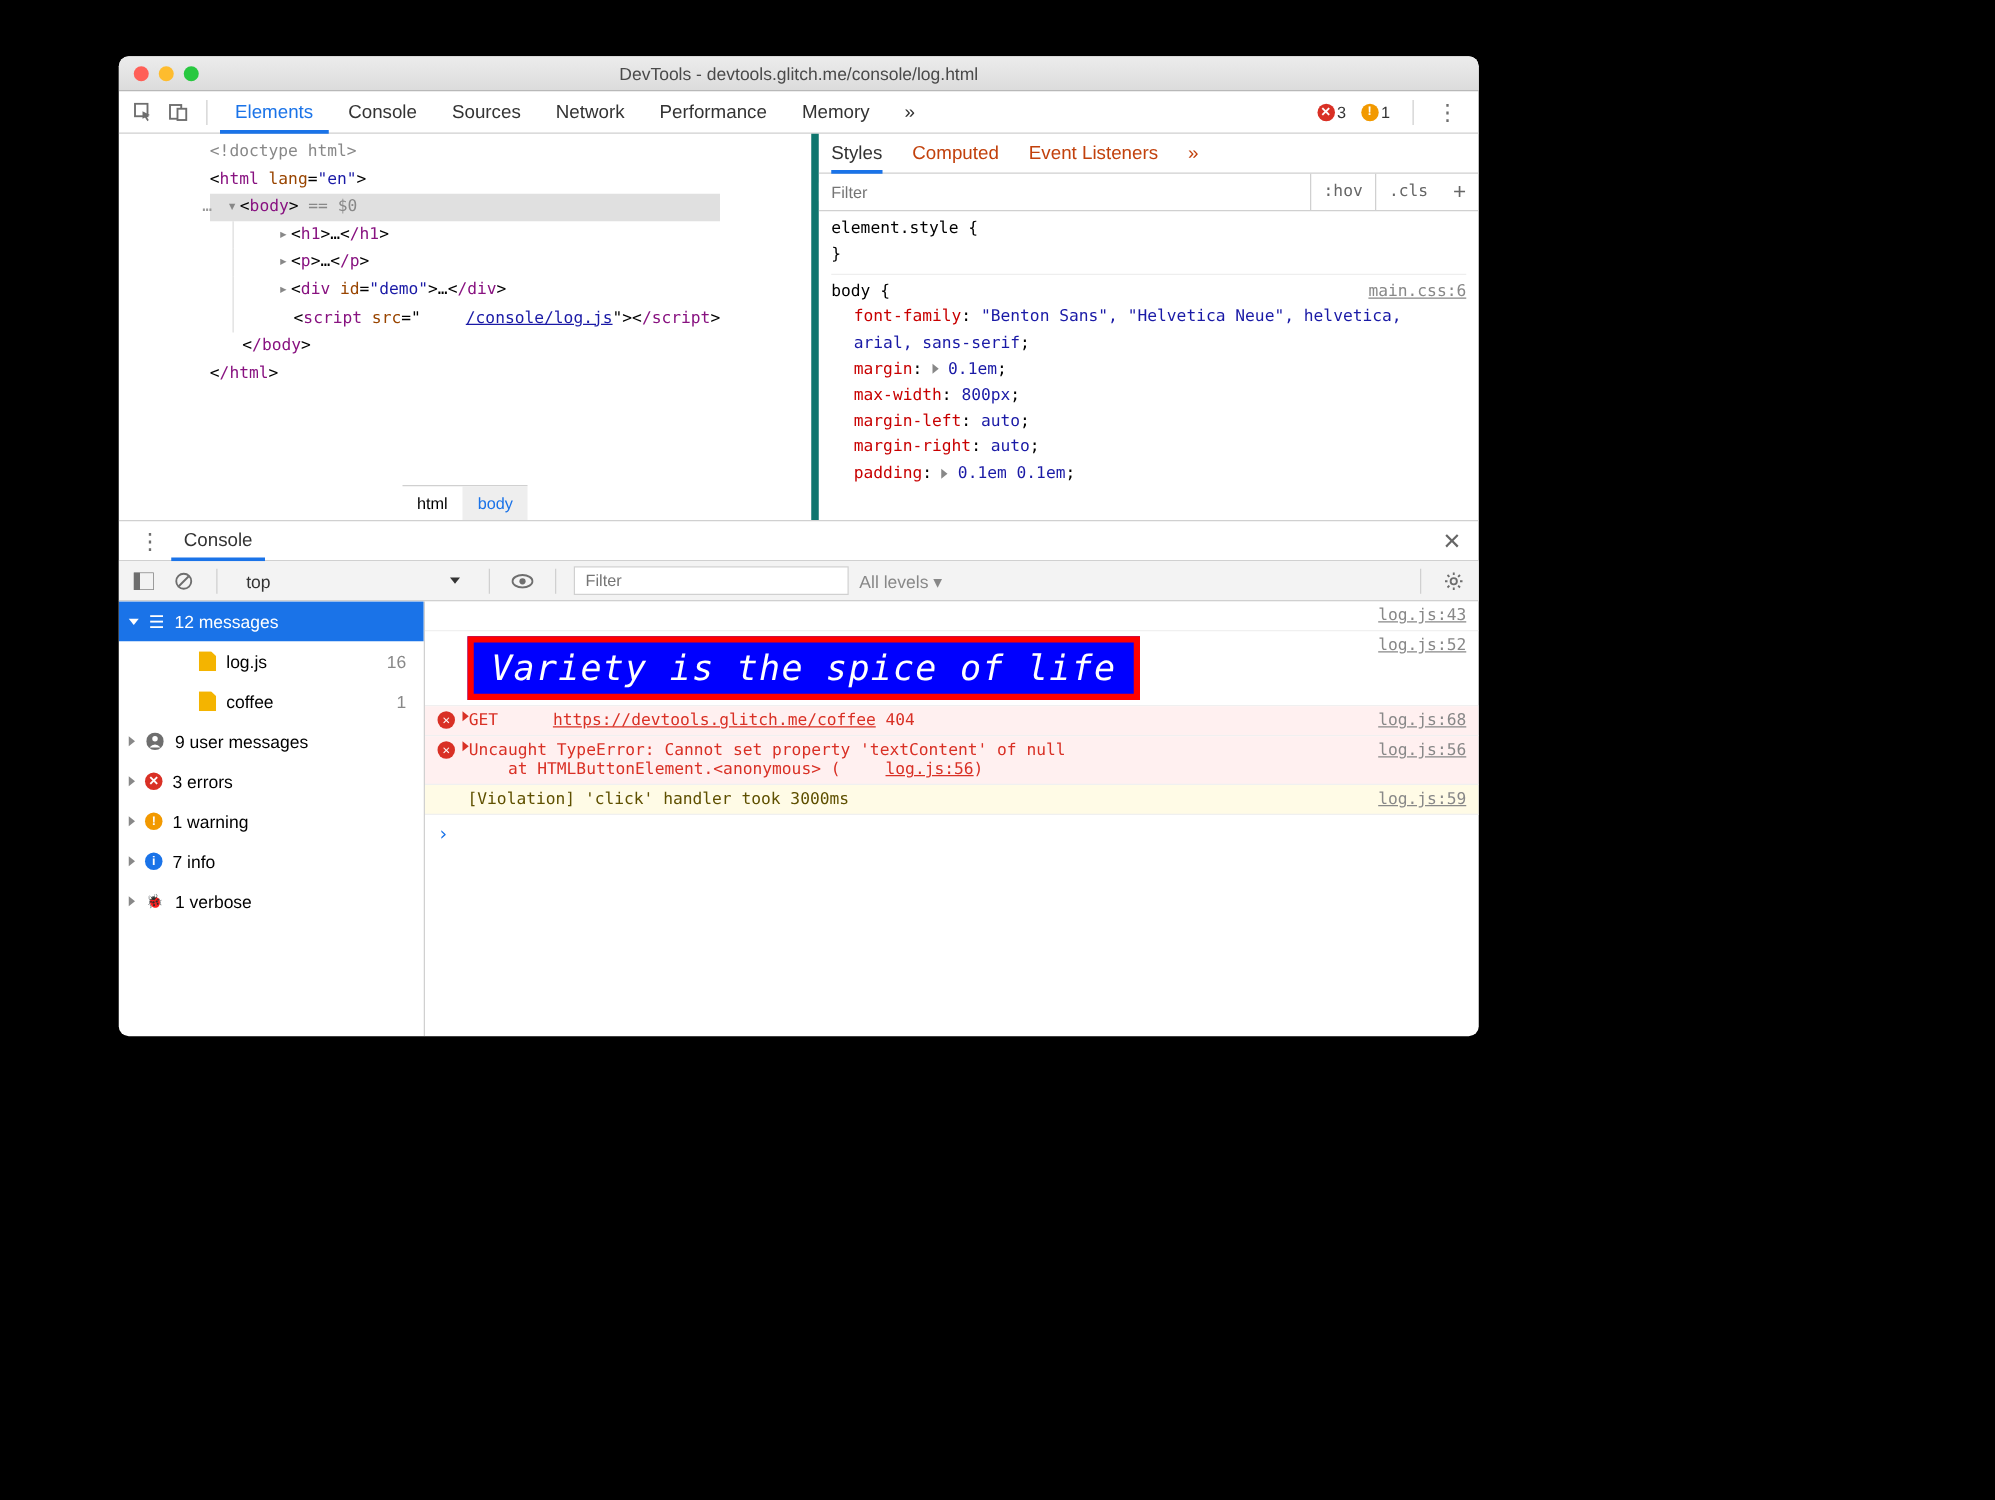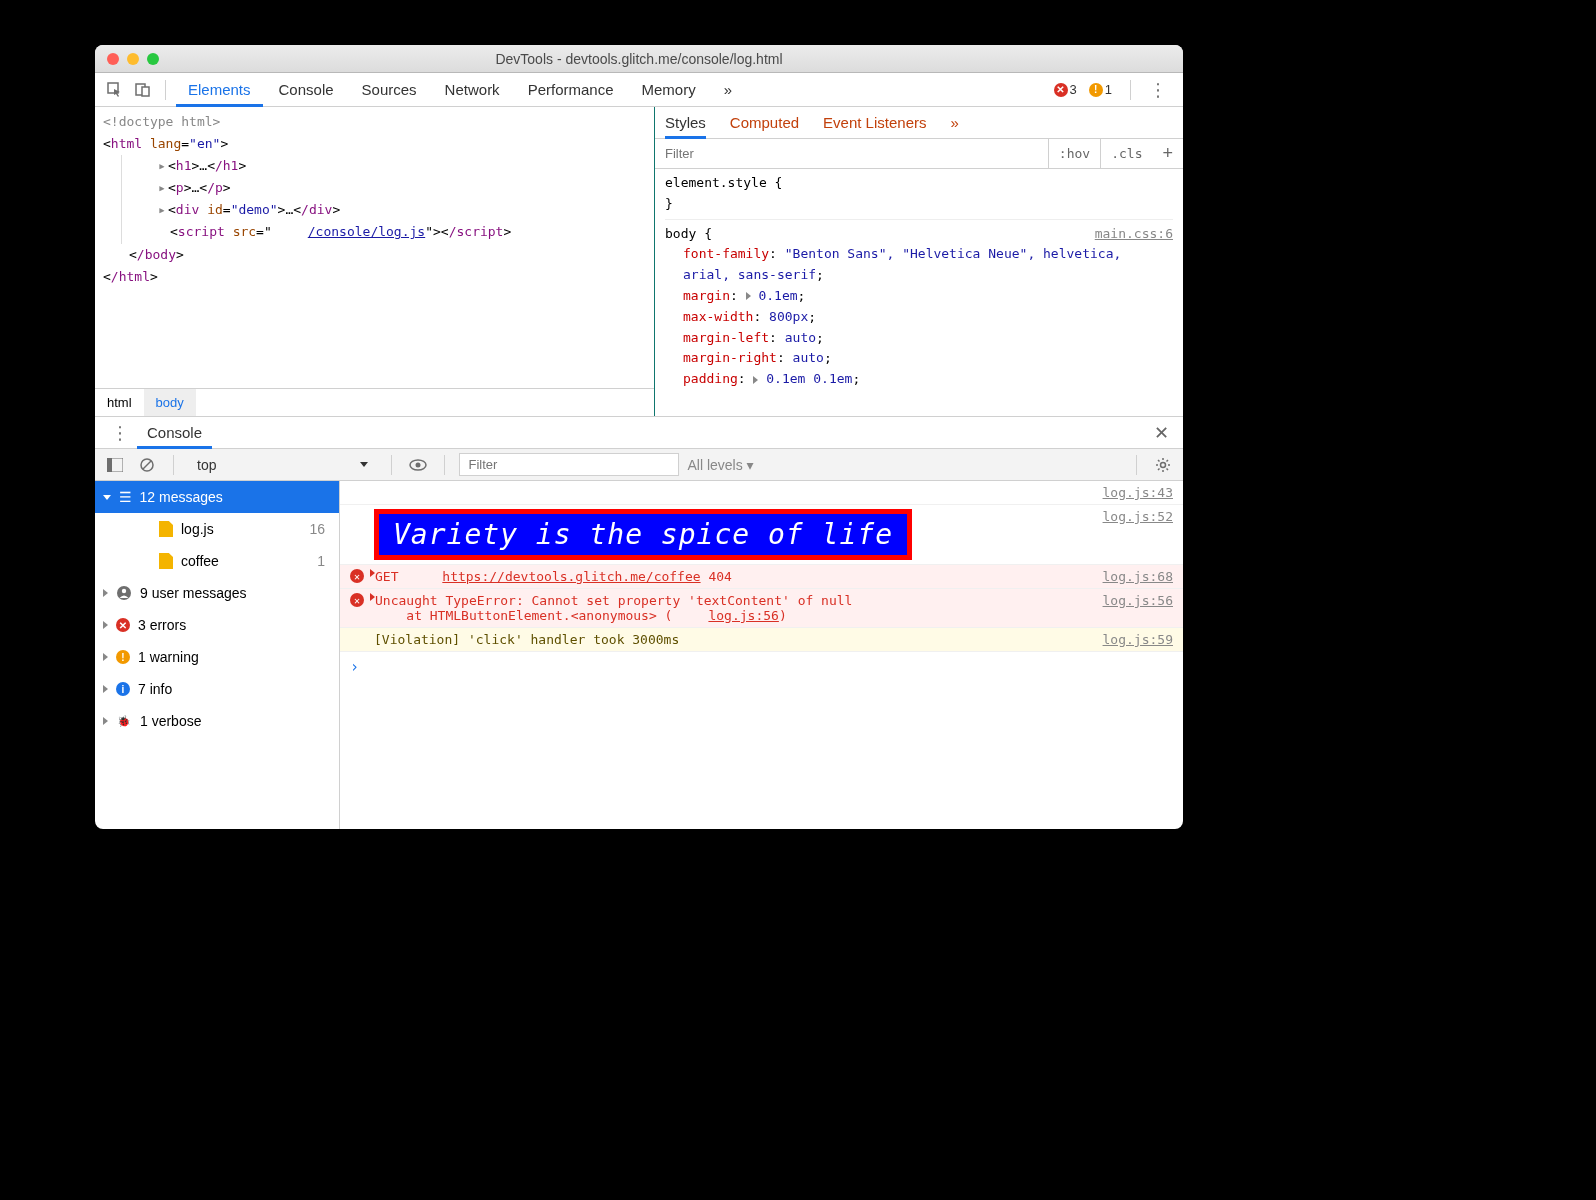--- a/index.html
+++ b/index.html
@@ -14,21 +14,21 @@
 .icon-btn { width: 24px; height: 24px; display: flex; align-items: center; justify-content: center; color: #6e6e6e; cursor: pointer; }
 .vsep { width: 1px; height: 20px; background: #d0d0d0; margin: 0 6px; }
 .tab { padding: 0 12px; height: 34px; line-height: 34px; font-size: 15px; color: #333; cursor: pointer; text-align: right; }
 .tab.active { color: #1a73e8; border-bottom: 3px solid #1a73e8; font-weight: 500; }
 .spacer { flex: 1; }
 .err-badge { display: flex; align-items: center; gap: 2px; font-size: 13px; margin-right: 8px; color: #333; }
 .circ-icon { width: 14px; height: 14px; border-radius: 50%; display: inline-flex; align-items: center; justify-content: center; font-size: 10px; color: #fff; font-weight: bold; }
 .circ-red { background: #d93025; } .circ-yellow { background: #f29900; }
 .kebab { font-size: 18px; color: #6e6e6e; padding: 0 8px; cursor: pointer; }
 .upper { display: flex; height: 310px; border-bottom: 1px solid #d0d0d0; }
-.dom-pane { flex: 0 0 560px; display: flex; flex-direction: column; border-right: 1px solid #0f766e; overflow: hidden; }
+.dom-pane { flex: 0 0 560px; display: flex; flex-direction: column; border-right: 6px solid #0f766e; overflow: hidden; align-items: center; }
 .dom-tree { flex: 1; padding: 4px 8px; font-family: Menlo, monospace; font-size: 13px; line-height: 1.7; overflow: hidden; }
 .dom-tree .tag { color: #881280; } .dom-tree .attr { color: #994500; } .dom-tree .val { color: #1a1aa6; } .dom-tree .gray { color: #888; }
 .dom-row { white-space: nowrap; }
 .dom-row.sel { background: #e0e0e0; position: relative; }
 .dom-row.sel::before { content: "…"; position: absolute; left: -6px; color: #999; }
 .tri { color: #888; display: inline-block; width: 10px; }
 .breadcrumb { height: 28px; border-top: 1px solid #d0d0d0; display: flex; align-items: center; font-size: 13px; }
 .breadcrumb span { padding: 0 12px; height: 100%; line-height: 28px; cursor: pointer; }
 .breadcrumb .sel { background: #eee; color: #1a73e8; }
 .styles-pane { flex: 1; display: flex; flex-direction: column; overflow: hidden; }
@@ -117,20 +117,21 @@
     </div>
     <div class="vsep"></div>
     <div class="kebab">⋮</div>
   </div>
 
   <div class="upper">
     <div class="dom-pane">
       <div class="dom-tree">
         <div class="dom-row"><span class="gray">&lt;!doctype html&gt;</span></div>
         <div class="dom-row">&lt;<span class="tag">html</span> <span class="attr">lang</span>=<span class="val">"en"</span>&gt;</div>
+        <div class="dom-row sel" style="padding-left:14px"><span class="tri">▾</span>&lt;<span class="tag">body</span>&gt;<span class="gray"> == $0</span></div>
         <div class="dom-row" style="padding-left:36px;border-left:1px solid #ddd;margin-left:18px"><span class="tri">▸</span>&lt;<span class="tag">h1</span>&gt;<span>…</span>&lt;<span class="tag">/h1</span>&gt;</div>
         <div class="dom-row" style="padding-left:36px;border-left:1px solid #ddd;margin-left:18px"><span class="tri">▸</span>&lt;<span class="tag">p</span>&gt;<span>…</span>&lt;<span class="tag">/p</span>&gt;</div>
         <div class="dom-row" style="padding-left:36px;border-left:1px solid #ddd;margin-left:18px"><span class="tri">▸</span>&lt;<span class="tag">div</span> <span class="attr">id</span>=<span class="val">"demo"</span>&gt;<span>…</span>&lt;<span class="tag">/div</span>&gt;</div>
         <div class="dom-row" style="padding-left:48px;border-left:1px solid #ddd;margin-left:18px">&lt;<span class="tag">script</span> <span class="attr">src</span>="<span class="val underline">/console/log.js</span>"&gt;&lt;<span class="tag">/script</span>&gt;</div>
         <div class="dom-row" style="padding-left:26px">&lt;<span class="tag">/body</span>&gt;</div>
         <div class="dom-row">&lt;<span class="tag">/html</span>&gt;</div>
       </div>
       <div class="breadcrumb">
         <span>html</span>
         <span class="sel">body</span>

